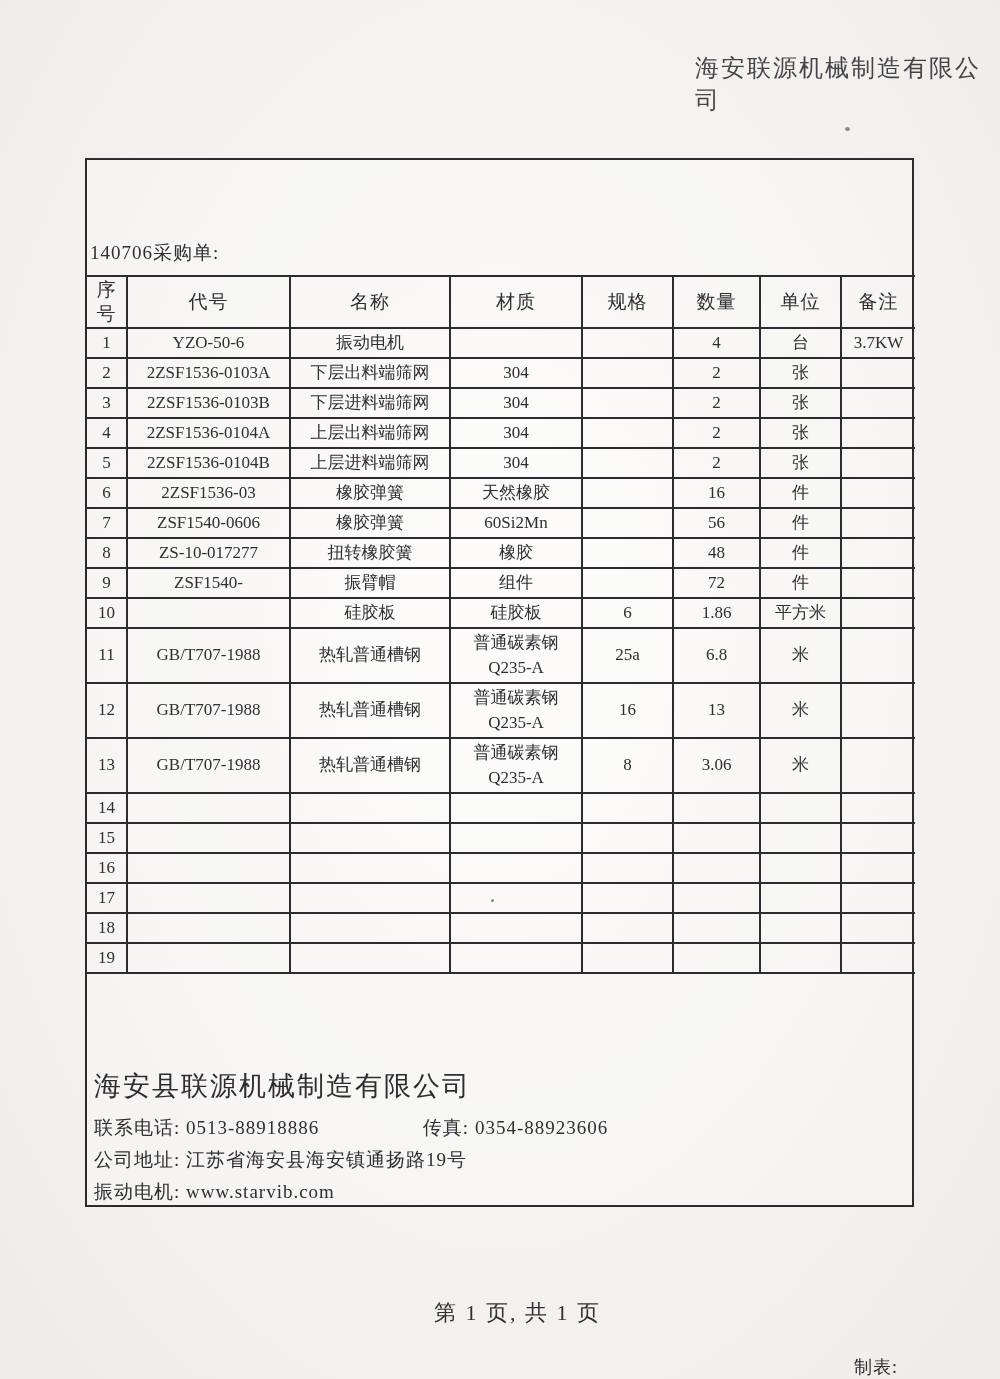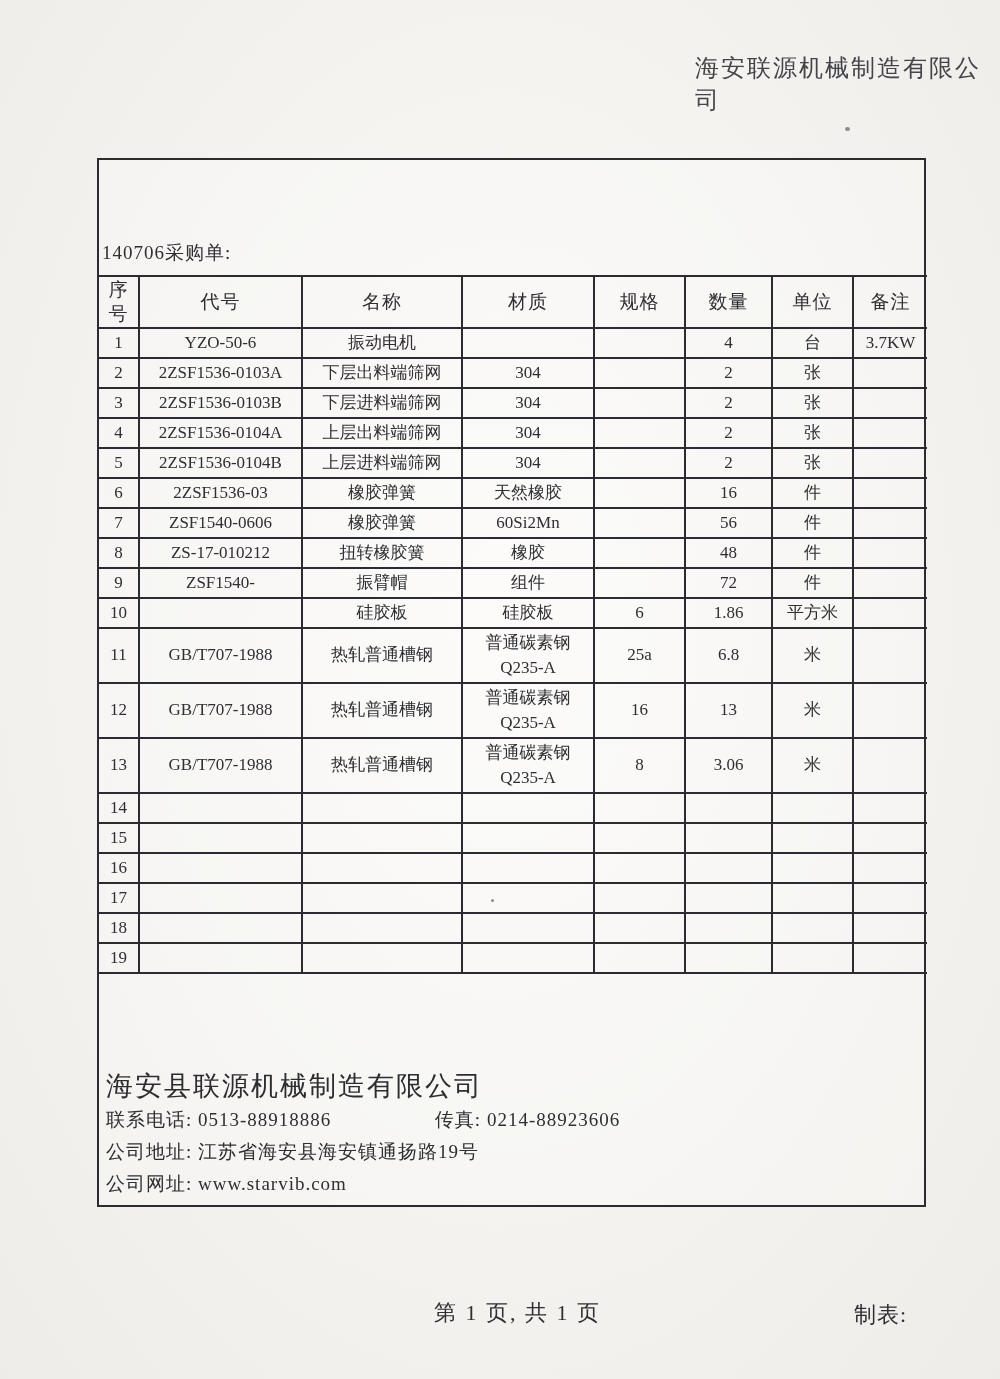--- a/index.html
+++ b/index.html
@@ -18,21 +18,21 @@
     position: absolute;
     top: 52px;
     left: 695px;
     font-size: 24px;
     letter-spacing: 2px;
     color: #44444a;
   }
 
   .doc-box {
     position: absolute;
-    left: 97px;
+    left: 85px;
     top: 158px;
     width: 829px;
     height: 1049px;
     border: 2px solid #2b2b31;
     background: rgba(255,255,255,0.25);
   }
 
   .order-label {
     position: absolute;
     left: 3px;
@@ -83,41 +83,41 @@
     position: absolute;
     left: 7px;
     top: 908px;
     width: 760px;
   }
   .company-name {
     font-size: 27px;
     font-weight: 500;
     letter-spacing: 2px;
     color: #2c2c31;
-    margin-bottom: 0;
+    margin-bottom: 8px;
   }
   .company-line {
     font-size: 19px;
     line-height: 32px;
     letter-spacing: 1px;
   }
   .company-line .gap { display: inline-block; width: 92px; }
 
   .page-footer-center {
     position: absolute;
     top: 1298px;
     left: 434px;
     font-size: 22px;
     letter-spacing: 2px;
   }
   .page-footer-right {
     position: absolute;
-    top: 1300px;
+    top: 1355px;
     left: 854px;
-    font-size: 22px;
+    font-size: 18px;
     letter-spacing: 1px;
   }
 
   .artifact {
     position: absolute;
     background: #8a8a90;
     border-radius: 50%;
   }
   .a1 { left: 845px; top: 127px; width: 5px; height: 4px; }
   .a2 { left: 491px; top: 899px; width: 3px; height: 3px; }
@@ -219,21 +219,21 @@
           <td>ZSF1540-0606</td>
           <td>橡胶弹簧</td>
           <td>60Si2Mn</td>
           <td></td>
           <td>56</td>
           <td>件</td>
           <td></td>
         </tr>
         <tr>
           <td>8</td>
-          <td>ZS-17-010212</td>
+          <td>ZS-10-017277</td>
           <td>扭转橡胶簧</td>
           <td>橡胶</td>
           <td></td>
           <td>48</td>
           <td>件</td>
           <td></td>
         </tr>
         <tr>
           <td>9</td>
           <td>ZSF1540-</td>
@@ -350,28 +350,28 @@
       </tbody>
   </table>
 
   <div class="company-block">
     <div class="company-name">海安县联源机械制造有限公司</div>
     <div class="company-line">
       <span>联系电话:</span>
       <span>0513-88918886</span>
       <span class="gap"></span>
       <span>传真:</span>
-      <span>0214-88923606</span>
+      <span>0354-88923606</span>
     </div>
     <div class="company-line">
       <span>公司地址:</span>
       <span>江苏省海安县海安镇通扬路19号</span>
     </div>
     <div class="company-line">
-      <span>公司网址:</span>
+      <span>振动电机:</span>
       <span>www.starvib.com</span>
     </div>
   </div>
 </div>
 
 <div class="page-footer-center">第 1 页, 共 1 页</div>
 <div class="page-footer-right">制表:</div>
 
 <div class="artifact a1"></div>
 <div class="artifact a2"></div>

